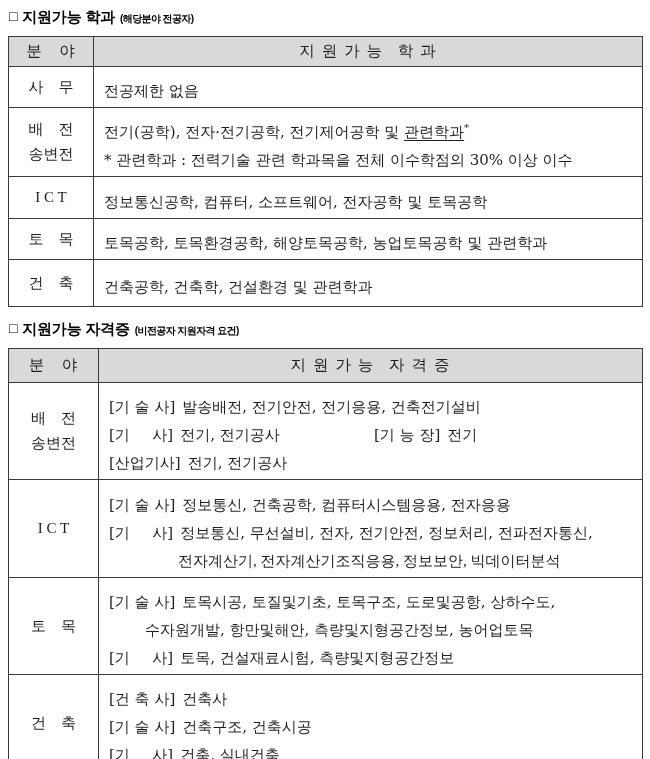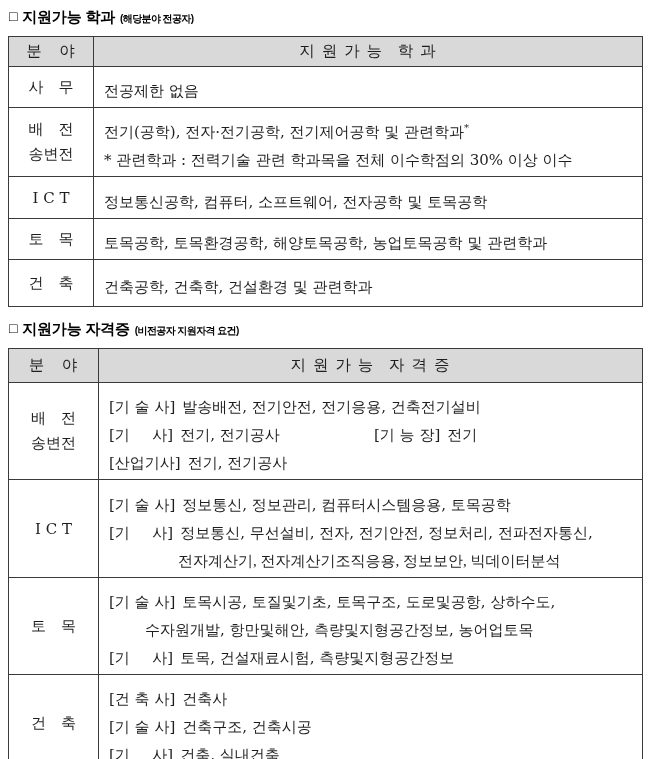--- a/index.html
+++ b/index.html
@@ -11,36 +11,36 @@
              margin:2px 0 0 1px;display:flex;align-items:baseline;gap:5px;}
   .sec-title .marker{font-size:14px;position:relative;top:-1px;}
   .sec-title .note{font-size:10px;letter-spacing:-0.6px;}
   .sec-title.second{margin-top:13px;}
   table.t{border-collapse:collapse;width:635px;table-layout:fixed;
           margin-top:9px;}
   table.t td{border:1.4px solid #3a3a3a;font-size:15px;color:#1e1e1e;
              vertical-align:middle;}
   .t1{margin-top:9px;}
   .t2{margin-top:8px;}
-  td.fc{text-align:center;padding:0;}
+  td.fc{text-align:center;padding:0;font-family:Liberation Serif, serif;}
   .t1 col.c1{width:85px;}
   .t2 col.c1{width:90px;}
   td.vc{padding:10px 8px 2px 10px;}
   tr.hdr td{background:#d9d9d9;text-align:center;font-size:15.5px;
             letter-spacing:1px;padding:0;}
   
   .t1 .r0{height:30px}.t1 .r1{height:40px}.t1 .r2{height:68px}
   .t1 .r3{height:42px}.t1 .r4{height:40px}.t1 .r5{height:47px}
   
   .t2 .r0{height:34px}.t2 .r1{height:85px}.t2 .r2{height:98px}
   .t2 .r3{height:97px}.t2 .r4{height:96px}
   .ln{line-height:28px;white-space:nowrap;}
   .t1 .ln{line-height:28px;}
   .fc .fl{line-height:25px;}
-  .ul{text-underline-offset:3px;margin-top:44px;}
+  .ul{text-decoration:underline;text-underline-offset:3px;margin-top:44px;}
   sup.star{font-size:10px;line-height:0;}
   .lbl{margin-right:7px;}
   .grp-fixed{display:inline-block;width:265px;}
   .cont-ict{padding-left:69px;font-family:Liberation Serif, serif;}
   .cont-tomok{padding-left:36px;}
 </style>
 </head>
 <body>
 
 <div class="doc">
@@ -134,21 +134,21 @@
         <div class="ln">
           <span class="lbl">[산업기사]</span><span>전기, 전기공사</span>
         </div>
       </td>
     </tr>
 
     <tr class="r2">
       <td class="fc">I C T</td>
       <td class="vc">
         <div class="ln">
-          <span class="lbl">[기 술 사]</span><span>정보통신, 정보관리, 컴퓨터시스템응용, 토목공학</span>
+          <span class="lbl">[기 술 사]</span><span>정보통신, 건축공학, 컴퓨터시스템응용, 전자응용</span>
         </div>
         <div class="ln">
           <span class="lbl">[기　 사]</span><span>정보통신, 무선설비, 전자, 전기안전, 정보처리, 전파전자통신,</span>
         </div>
         <div class="ln cont-ict">전자계산기, 전자계산기조직응용, 정보보안, 빅데이터분석</div>
       </td>
     </tr>
 
     <tr class="r3">
       <td class="fc">토　목</td>

